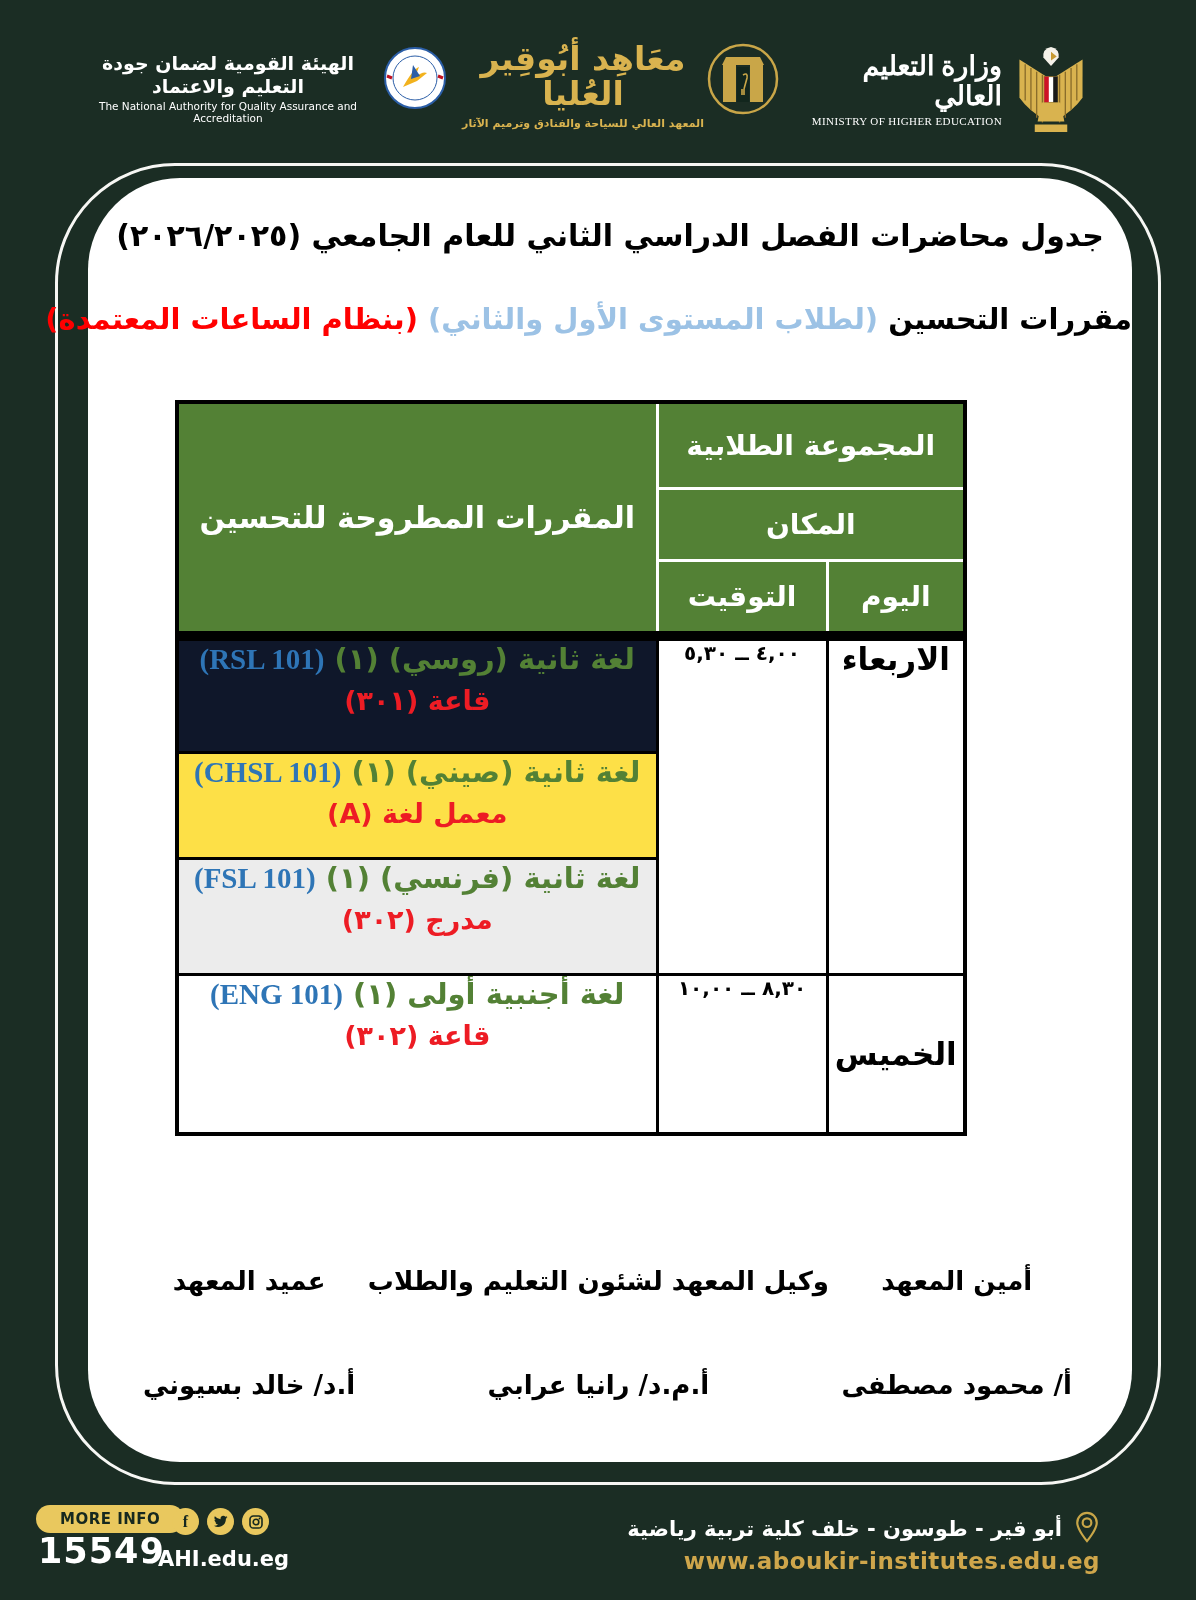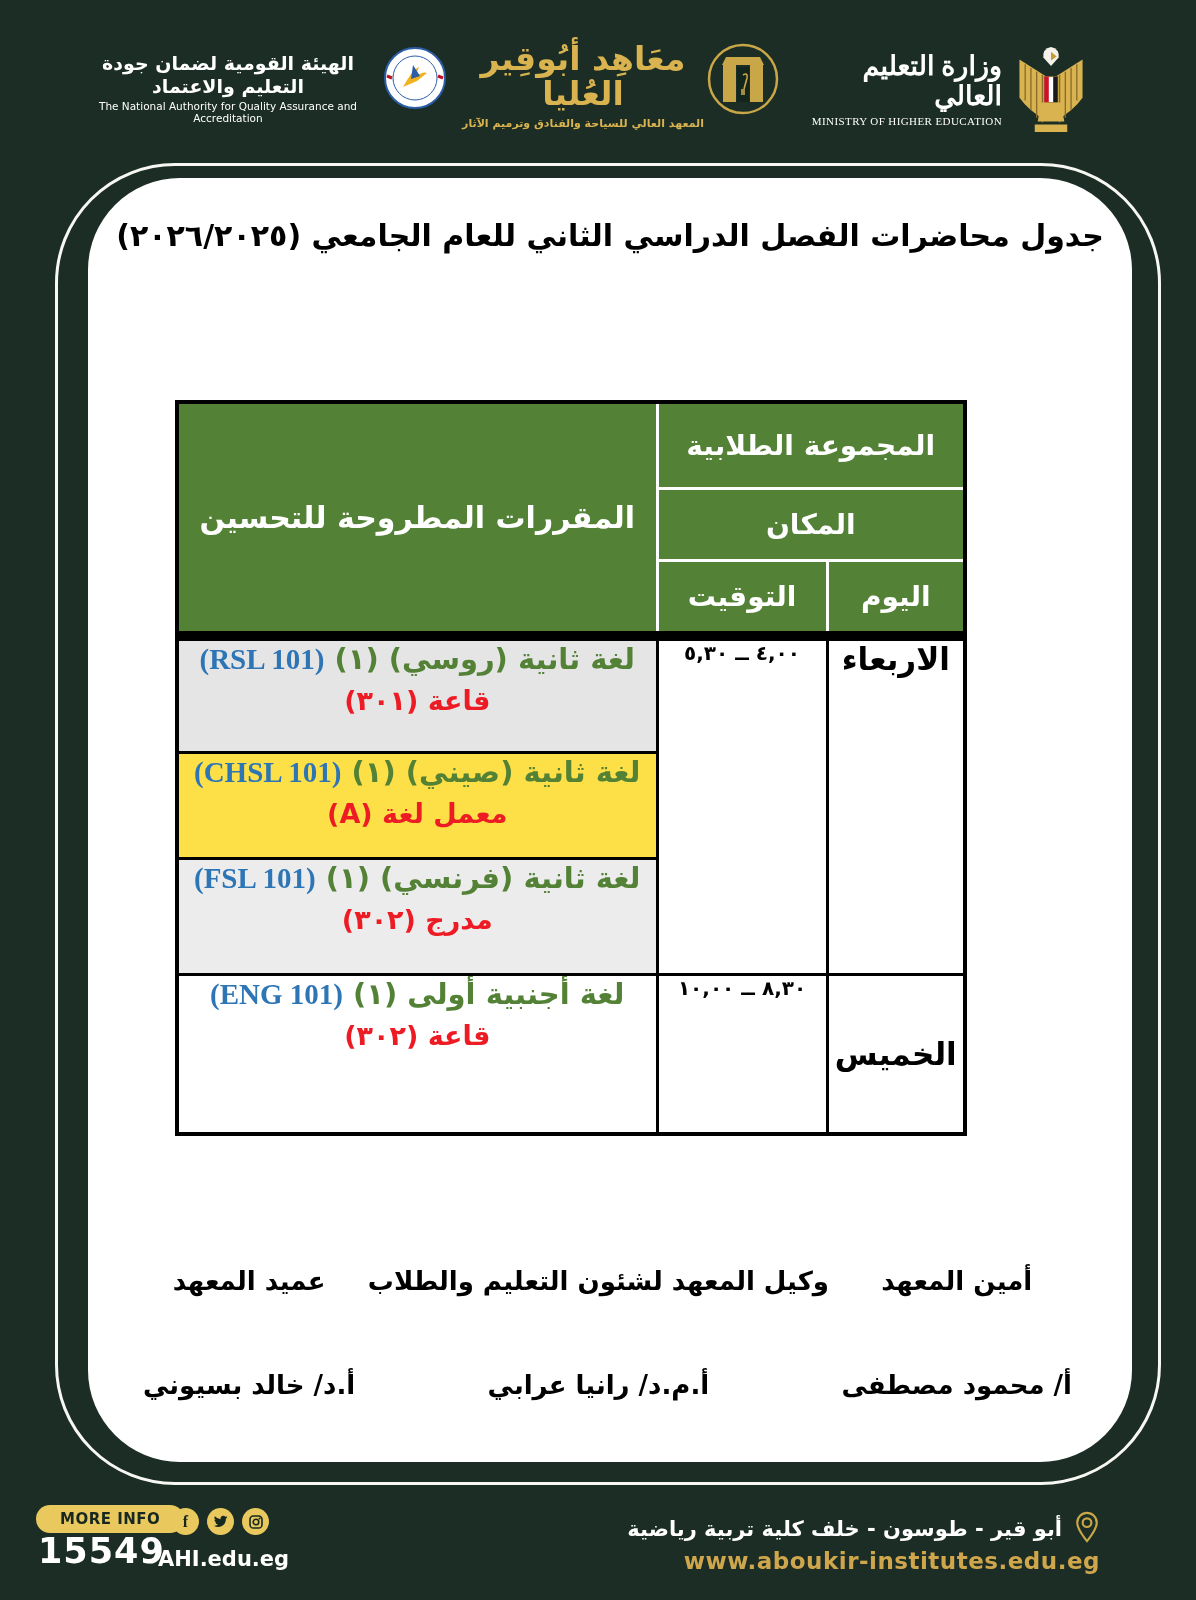--- a/index.html
+++ b/index.html
@@ -43,21 +43,21 @@
   .gh-bottom{border-bottom:10px solid #000;}
   .bd{border:3px solid #000;background:#fff;text-align:center;font-weight:bold;color:#000;direction:rtl;}
   .day-cell{font-size:31px;vertical-align:top;padding-top:12px;}
   .day-cell-mid{font-size:31px;vertical-align:middle;padding-top:46px;}
   .time-cell{font-size:20px;vertical-align:top;padding-top:14px;}
   .course{vertical-align:top;padding-top:12px;}
   .course .l1{font-size:29px;line-height:1.25;}
   .cname{color:#538135;font-weight:bold;}
   .ccode{color:#2e75b6;font-weight:bold;font-family:"Liberation Serif",serif;direction:ltr;unicode-bidi:isolate;}
   .room{color:#ed1c24;font-size:27px;font-weight:bold;margin-top:8px;}
-  .bg-green{background:#e5e5e5;}
+  .bg-green{background:#0f172a;}
   .bg-cream{background:#fde047;}
   .bg-gray{background:#ececec;}
   tr.hr1{height:86px}tr.hr2{height:72px}tr.hr3{height:76px}
   tr.r1{height:116px}tr.r2{height:106px}tr.r3{height:116px}tr.r4{height:160px}
   
   .sigs{position:absolute;left:0;right:0;top:1088px;display:flex;direction:rtl;
     justify-content:space-between;padding:0 60px 0 55px;}
   .sig{display:flex;flex-direction:column;align-items:center;gap:74px;}
   .sig .t,.sig .n{font-size:26px;font-weight:bold;color:#000;direction:rtl;white-space:nowrap;}
   
@@ -130,20 +130,25 @@
       <path d="M28 86 h34 v8 h-34 z" fill="#d9b34f"></path>
     </svg>
   </div>
 </div>
 
 <div class="card-outline"></div>
 <div class="card">
 
   <div class="card-title">جدول محاضرات الفصل الدراسي الثاني  للعام الجامعي (٢٠٢٦/٢٠٢٥)</div>
 
+  <div class="card-subtitle">
+    <span>مقررات التحسين</span>
+    <span class="sub-blue">(لطلاب المستوى الأول والثاني)</span>
+    <span class="sub-red">(بنظام الساعات المعتمدة)</span>
+  </div>
 
   <div class="sched">
     <table class="tt">
       <colgroup>
           <col style="width:138px">
           <col style="width:170px">
           <col style="width:480px">
         </colgroup>
       <tbody>
           <tr class="hr1">

